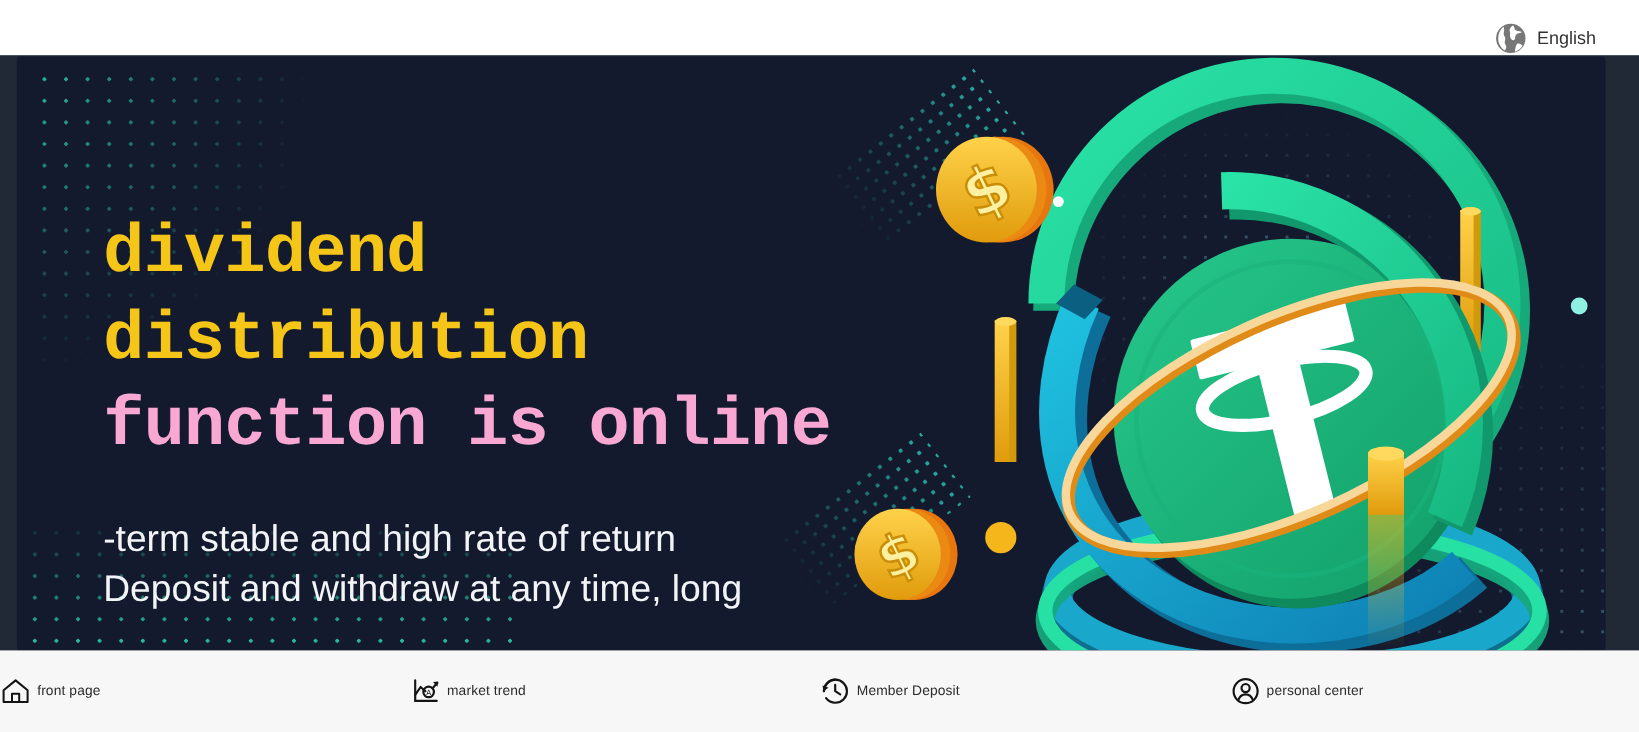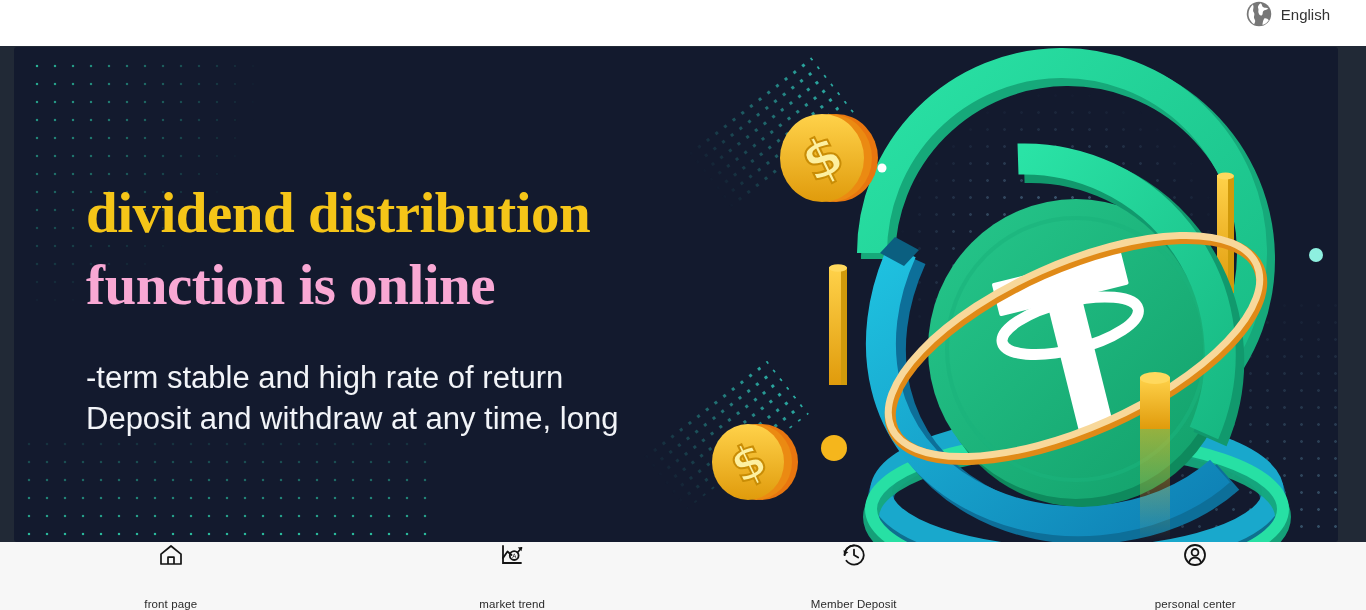--- a/index.html
+++ b/index.html
@@ -7,21 +7,21 @@
     width:1366px; height:610px;
     background:#212936;
     font-family:"Liberation Sans", sans-serif;
     overflow:hidden;
   }
 
   
   .header{
     position:absolute; left:0; top:0; width:1366px; height:46px;
     background:#ffffff;
-    display:flex; align-items:flex-start; justify-content:flex-end;
+    display:flex; align-items:flex-end; justify-content:flex-end;
     padding-right:36px;
   }
   .lang{ display:flex; align-items:center; gap:8px; cursor:pointer; }
   .lang-label{ font-size:15px; color:#333333; }
   .globe{ width:28px; height:28px; display:block; }
 
   
   .banner{
     position:absolute; left:14px; top:47px;
     width:1324px; height:495px;
@@ -76,21 +76,21 @@
   .trail-1{ left:676px; top:48px; width:160px; height:78px; transform:rotate(-38deg);
     -webkit-mask-image:linear-gradient(to right, rgba(0,0,0,0) 2%, rgba(0,0,0,1) 95%);
     mask-image:linear-gradient(to right, rgba(0,0,0,0) 2%, rgba(0,0,0,1) 95%); }
   .trail-2{ left:630px; top:352px; width:160px; height:72px; transform:rotate(-38deg);
     -webkit-mask-image:linear-gradient(to right, rgba(0,0,0,0) 2%, rgba(0,0,0,1) 95%);
     mask-image:linear-gradient(to right, rgba(0,0,0,0) 2%, rgba(0,0,0,1) 95%); }
 
   
   .copy{ position:absolute; left:72px; top:130px; width:700px; }
   .headline{
-    font-family:Liberation Serif, serif;
+    font-family:Liberation Mono, monospace;
     font-weight:bold; font-size:57px; line-height:1.26;
     letter-spacing:-.5px;
   }
   .hl-gold{ color:#f5c518; display:block; }
   .hl-white{ color:#f9a8d4; display:block; }
   .subcopy{
     margin-top:36px;
     color:#f2f4f8; font-size:31px; line-height:1.33;
     font-weight:400;
   }
@@ -99,22 +99,22 @@
   
   .art{ position:absolute; left:0; top:0; width:1324px; height:495px; }
 
   
   .navbar{
     position:absolute; left:0; bottom:0; width:1366px; height:68px;
     background:#f7f7f7;
     display:flex; align-items:center;
   }
   .nav-item{
-    flex:1 1 0; display:flex; flex-direction:column;
-    align-items:center; justify-content:space-between; gap:5px;
+    flex:1 1 0; display:flex; flex-direction:row;
+    align-items:center; justify-content:flex-start; gap:5px;
     cursor:pointer; height:100%;
   }
   .nav-icon{ width:26px; height:26px; display:block; }
   .nav-label{ font-size:11.5px; color:#2b2b2b; letter-spacing:.1px; }
 </style>
 </head>
 <body>
 
 <div class="header">
   <div class="lang">

